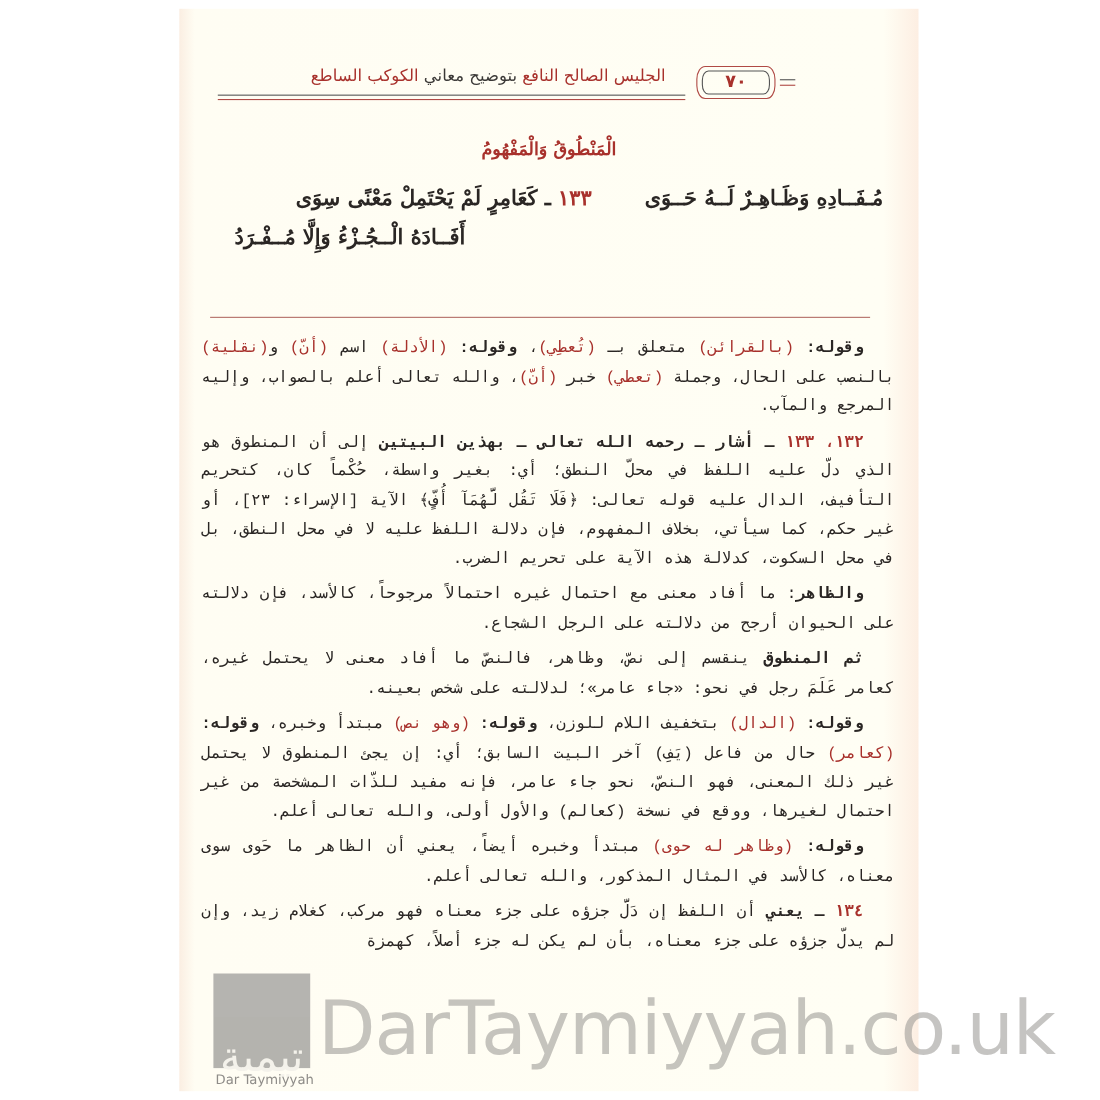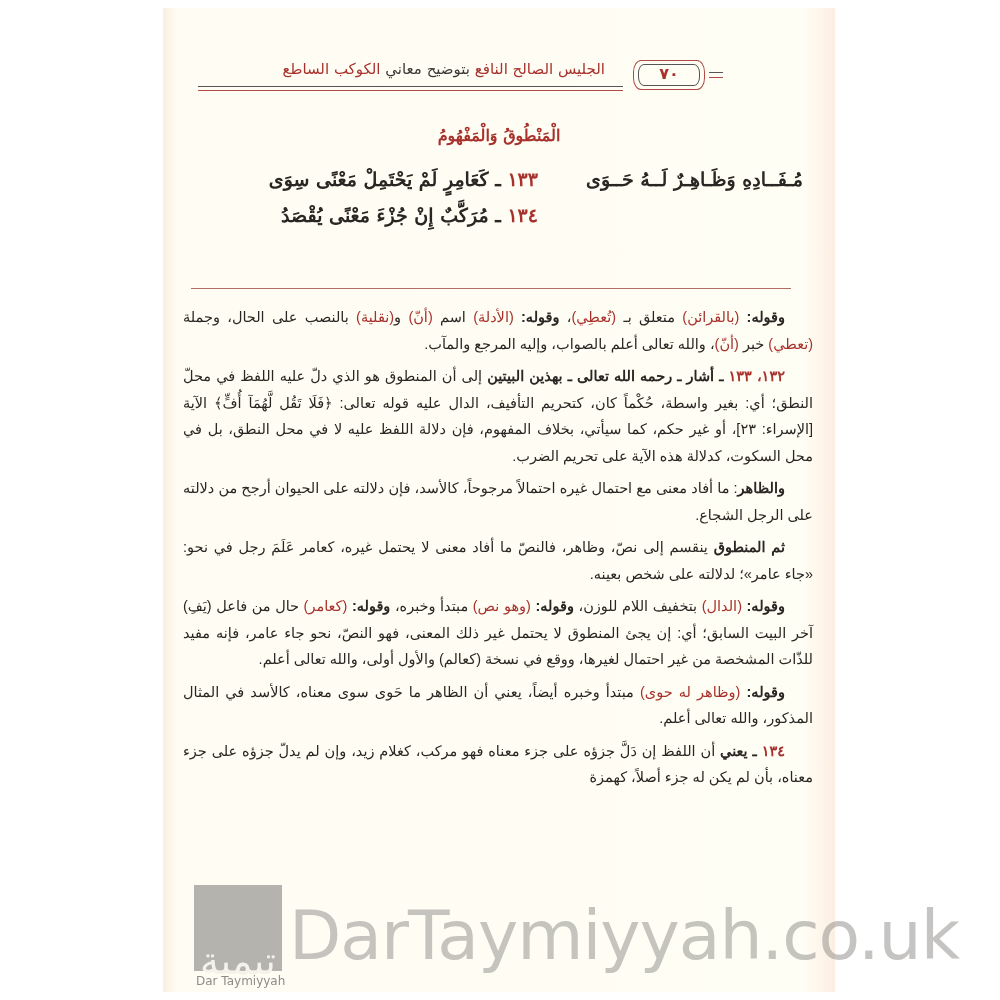--- a/index.html
+++ b/index.html
@@ -53,21 +53,21 @@
   }
   .verse .h1 { width: 355px; text-align: right; white-space: nowrap; }
   .verse .h2 { width: 240px; text-align: right; white-space: nowrap; }
   .verse .num { color: #a8312c; }
   .verse-rule {
     position: absolute; left: 28px; top: 280px; width: 600px; height: 0;
     border-top: 1.5px solid #b36d66;
   }
   .body-text {
     position: absolute; left: 20px; top: 296px; width: 630px;
-    direction: rtl; font-family: Liberation Sans, sans-serif; font-size: 14.5px;
+    direction: rtl; font-family: Liberation Mono, monospace; font-size: 14.5px;
     line-height: 26.5px; color: #2a2624; text-align: justify;
   }
   .para { margin: 0 0 6px 0; text-indent: 28px; }
   .bold { font-weight: bold; }
   .watermark-logo {
     position: absolute; left: 31px; top: 877px; width: 88px; height: 86px;
     background: #a8a7a3; opacity: 0.85;
   }
   .watermark-logo .glyph {
     position: absolute; left: 0; right: 0; top: 14px; text-align: center;
@@ -111,21 +111,21 @@
   </div>
 
   <div class="section-title">الْمَنْطُوقُ وَالْمَفْهُومُ</div>
 
   <div class="verses">
     <div class="verse">
       <div class="h1"><span class="num">١٣٣</span> <span>ـ كَعَامِرٍ لَمْ يَحْتَمِلْ مَعْنًى سِوَى</span></div>
       <div class="h2">مُـفَــادِهِ وَظَـاهِـرٌ لَــهُ حَــوَى</div>
     </div>
     <div class="verse">
-      <div class="h1"><span class="num">١٣٤</span> <span>ـ مُرَكَّبٌ إِنْ جُزْءَ مَعْنًى يُقْصَدُ</span></div>
+      <div class="h2">أَفَــادَهُ الْــجُـزْءُ وَإِلَّا مُــفْـرَدُ</div>
     </div>
   </div>
 
   <div class="verse-rule"></div>
 
   <div class="body-text">
     <p class="para">
       <span class="bold">وقوله:</span>
       <span class="red">(بالقرائن)</span><span> متعلق بـ </span><span class="red">(تُعطِي)</span><span>، </span><span class="bold">وقوله:</span><span class="red"> (الأدلة)</span><span> اسم </span><span class="red">(أنّ)</span><span> و</span><span class="red">(نقلية)</span><span> بالنصب على الحال، وجملة </span><span class="red">(تعطي)</span><span> خبر </span><span class="red">(أنّ)</span><span>، والله تعالى أعلم بالصواب، وإليه المرجع والمآب.</span>
     </p>

